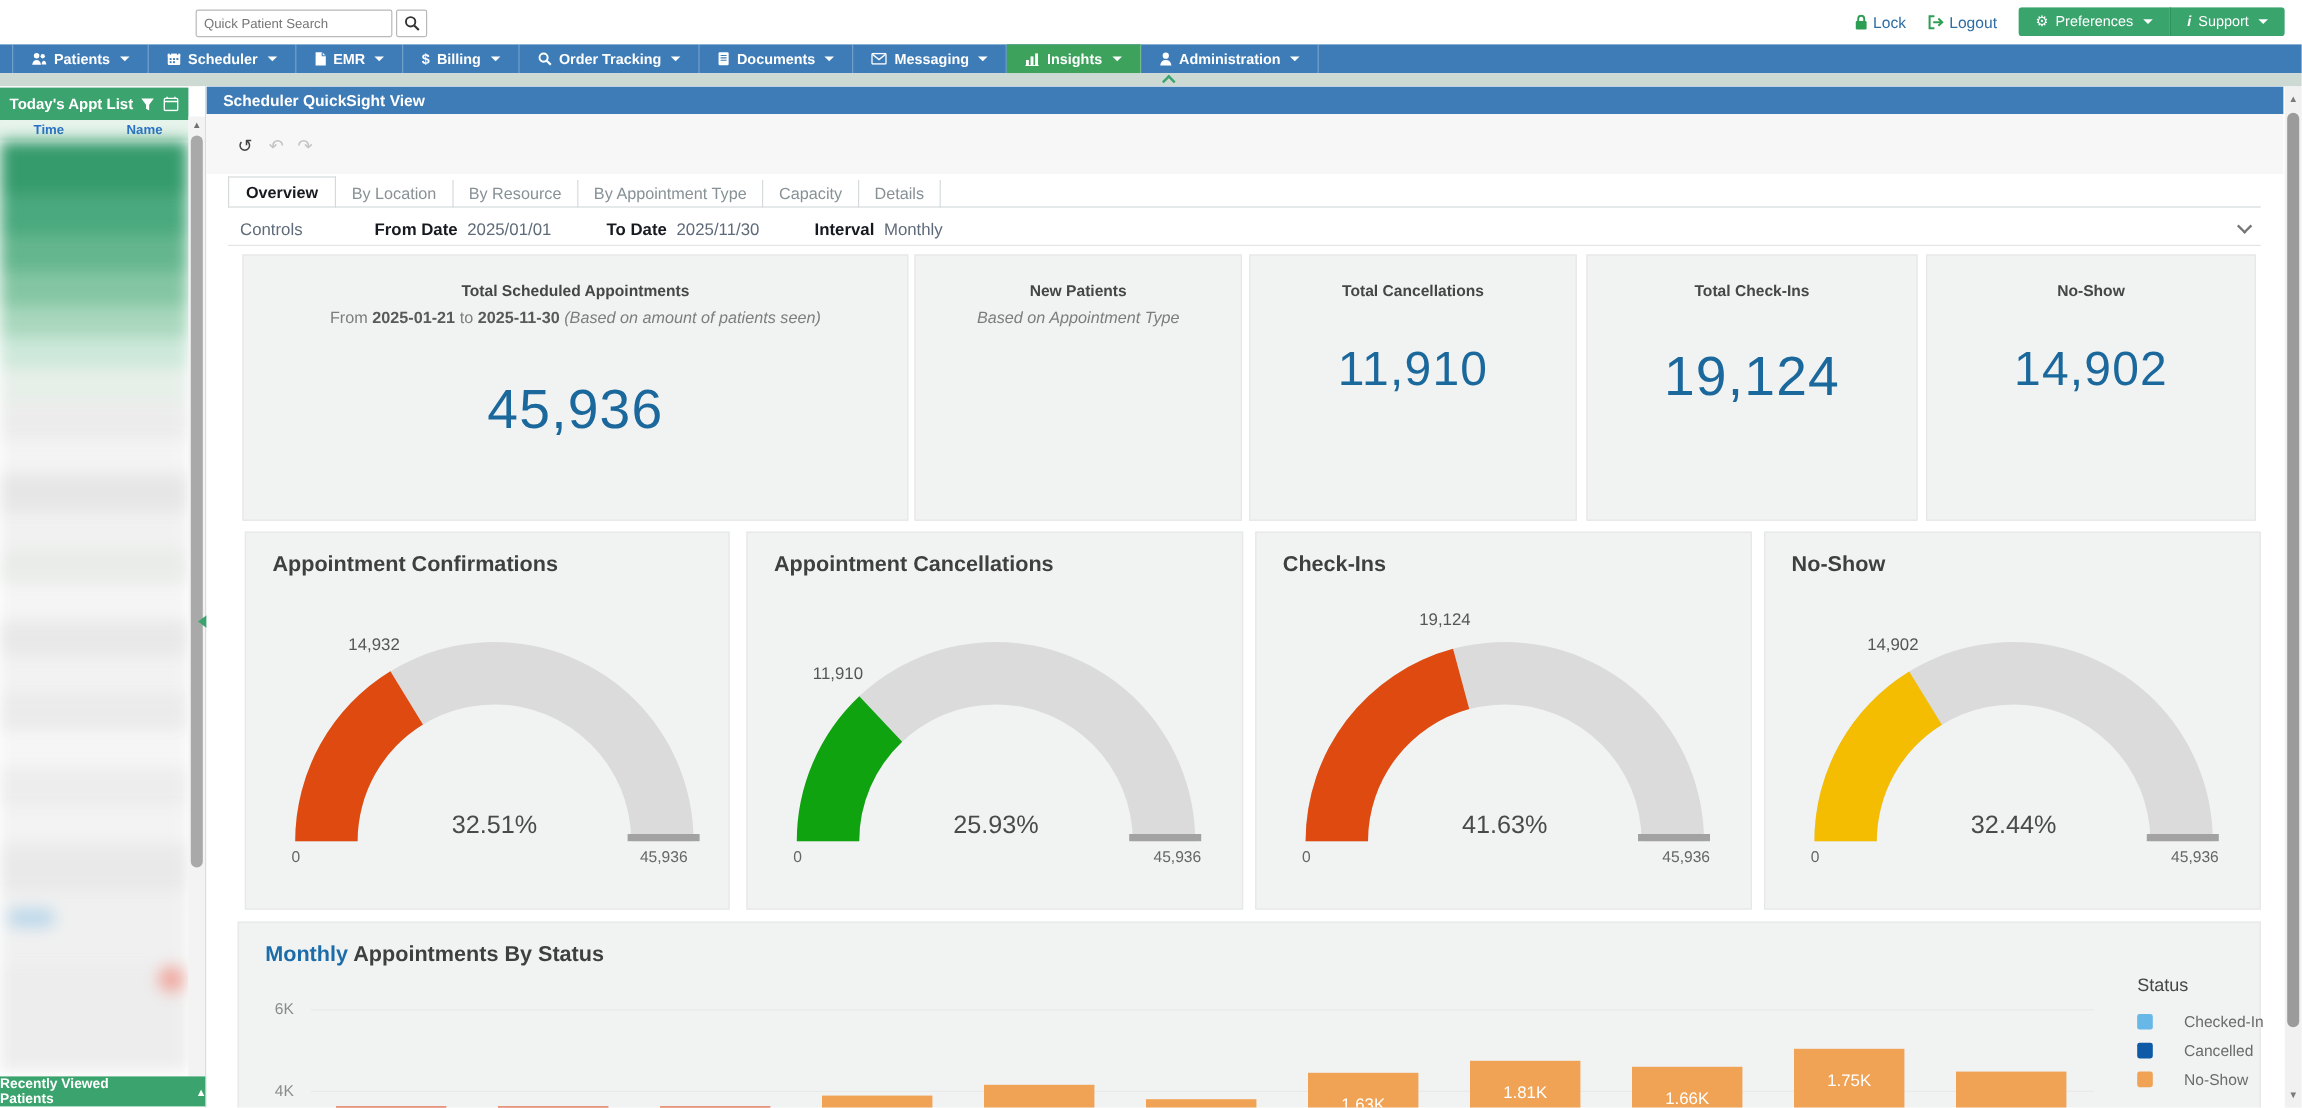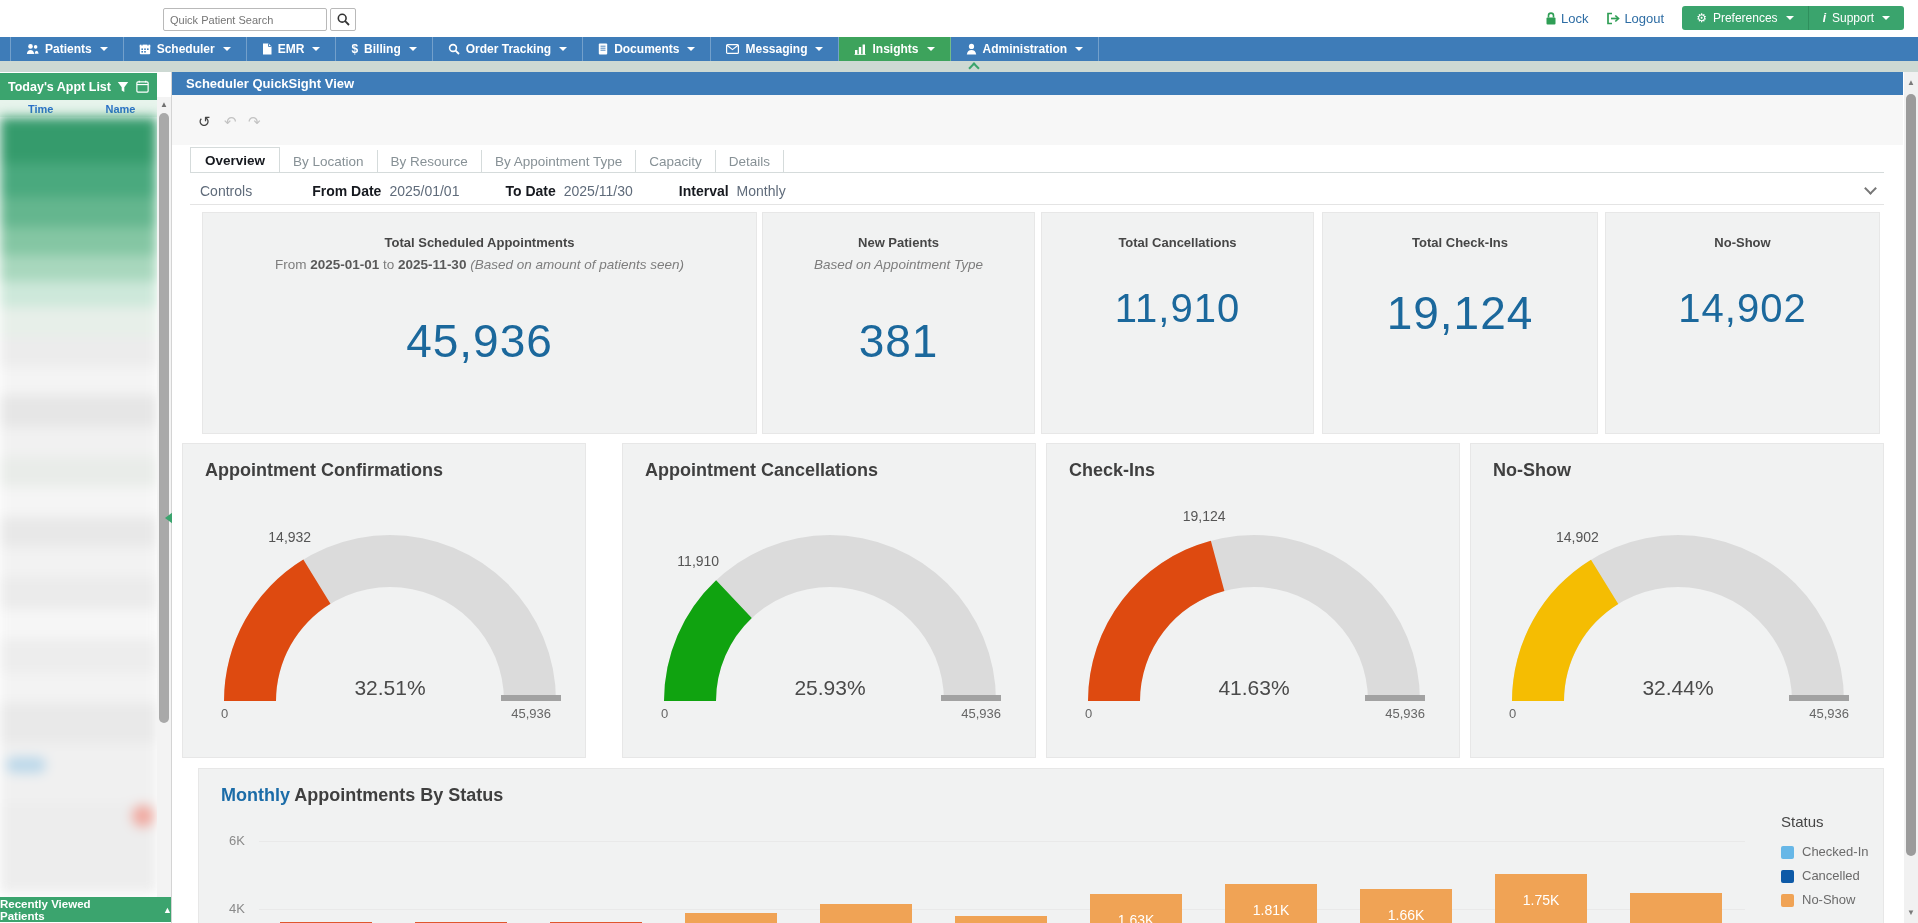--- a/index.html
+++ b/index.html
@@ -87,21 +87,21 @@
   .gauge-vallab { position:absolute; transform:translate(-50%,-50%); font-size:14px; color:#555; }
   
   .chart-card h3 span.blue { color:#1b6ca8; }
   .ytick { position:absolute; left:30px; font-size:13px; color:#8a8a8a; }
   .gridline { position:absolute; left:60px; width:1486px; height:1px; background:#e9e9e9; }
   #bar-plot { position:absolute; left:0; top:0; width:1560px; height:155px; overflow:hidden; }
   .bar { position:absolute; bottom:0; width:92px; }
   .bar-label { position:absolute; width:92px; text-align:center; color:#fff; font-size:14px; }
   #legend { position:absolute; left:1582px; top:44px; width:130px; }
   #legend .lg-title { font-size:15px; color:#464646; margin-bottom:14px; }
-  .lg-item { display:flex; align-items:flex-end; gap:8px; font-size:13px; color:#6b6b6b; margin-bottom:9px; cursor:pointer; }
+  .lg-item { display:flex; align-items:center; gap:26px; font-size:13px; color:#6b6b6b; margin-bottom:9px; cursor:pointer; }
   .lg-swatch { width:13px; height:13px; border-radius:2px; flex:0 0 13px; }
   
   #outer-scroll { position:absolute; left:1904px; top:72px; width:14px; height:851px; background:#f1f1f1; }
   #outer-scroll .arrow { position:absolute; left:0; width:14px; text-align:center; color:#7a7a7a; font-size:8px; cursor:pointer; }
   #outer-thumb { position:absolute; left:2px; top:22px; width:10px; height:762px; background:#9b9b9b; border-radius:5px; cursor:pointer; }
 </style>
 </head>
 <body>
 
 <div id="topbar">
@@ -320,46 +320,45 @@
     <b>Interval</b>
     <span class="ctl" style="margin-left:8px;">Monthly</span>
   </div>
   <div id="controls-chevron"></div>
   <div id="ctl-divider"></div>
 
   <div class="card kpi" style="left:30px; top:140px; width:555px; height:222px;">
     <h2>Total Scheduled Appointments</h2>
     <div class="sub">
       <span>From</span>
-      <b>2025-01-01</b>
+      <b>2025-01-21</b>
       <span>to</span>
       <b>2025-11-30</b>
       <i>(Based on amount of patients seen)</i>
     </div>
     <div class="val">45,936</div>
   </div>
   <div class="card kpi" style="left:590px; top:140px; width:273px; height:222px;">
     <h2>New Patients</h2>
     <div class="sub"><i>Based on Appointment Type</i></div>
-    <div class="val">381</div>
   </div>
   <div class="card kpi" style="left:869px; top:140px; width:273px; height:222px;">
     <h2>Total Cancellations</h2>
     <div class="val" style="margin-top:36px; font-size:40px;">11,910</div>
   </div>
   <div class="card kpi" style="left:1150px; top:140px; width:276px; height:222px;">
     <h2>Total Check-Ins</h2>
     <div class="val" style="margin-top:36px;">19,124</div>
   </div>
   <div class="card kpi" style="left:1433px; top:140px; width:275px; height:222px;">
     <h2>No-Show</h2>
     <div class="val" style="margin-top:36px; font-size:40px;">14,902</div>
   </div>
 
-  <div class="card gauge-card" style="left:10px; top:371px; width:404px; height:315px;">
+  <div class="card gauge-card" style="left:32px; top:371px; width:404px; height:315px;">
     <h3>Appointment Confirmations</h3>
     <div class="gauge-box"><svg width="350" height="176">
           <path d="M9 171.99999999999997 A166 166 0 0 1 341 172 L289 172 A114 114 0 0 0 61 172 Z" fill="#dbdbdb"></path>
           <path d="M9 171.99999999999997 A166 166 0 0 1 88.3097080946797 30.434491173272164 L115.46570314935835 74.78031321537968 A114 114 0 0 0 61 172 Z" fill="#de4a10"></path>
           <rect x="286" y="166" width="60" height="6" fill="#a2a2a2"></rect>
         </svg></div>
     <div class="gauge-pct">32.51%</div>
     <div class="gauge-min">0</div>
     <div class="gauge-max">45,936</div>
     <div class="gauge-vallab" style="left: 106.732px; top: 93.2616px;">14,932</div>

